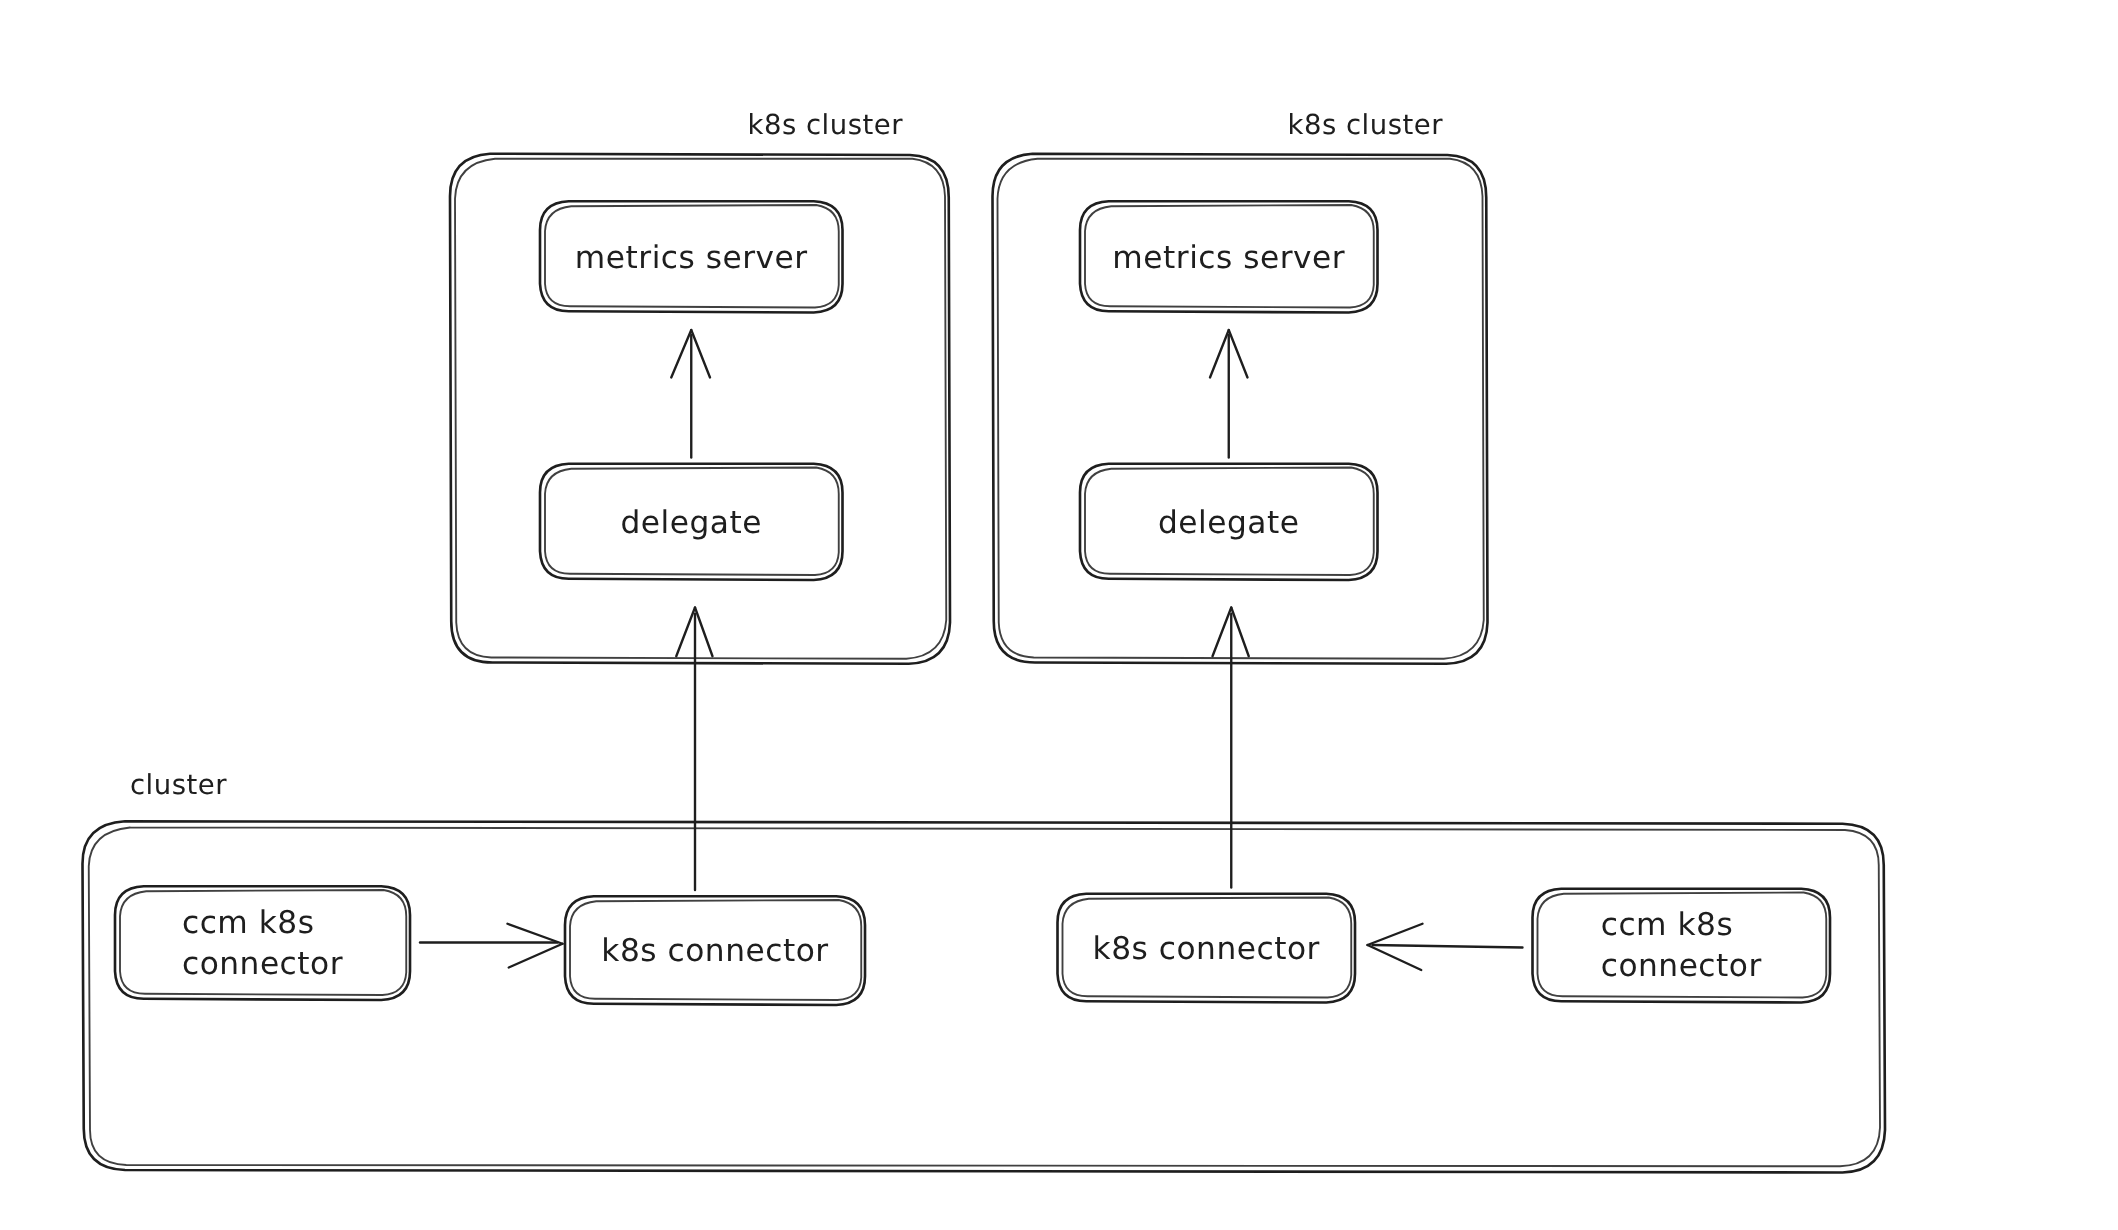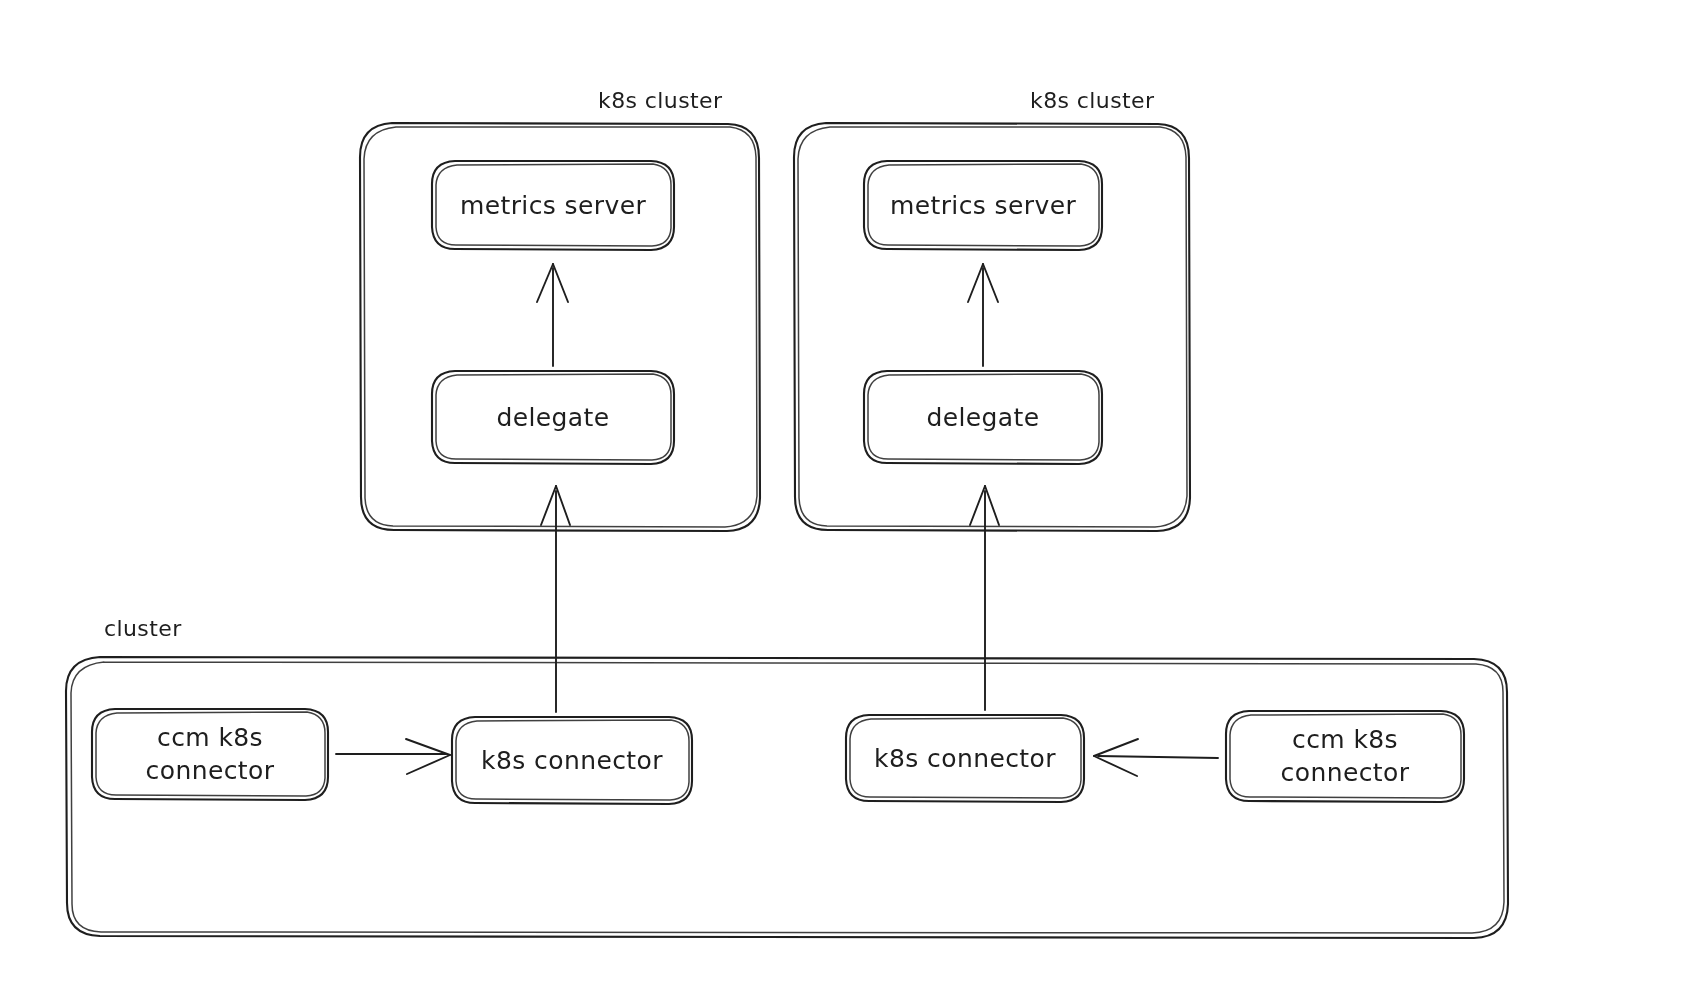--- a/index.html
+++ b/index.html
@@ -41,21 +41,20 @@
     position: absolute;
     color: #1e1e1e;
     font-family: "DejaVu Sans", sans-serif;
     white-space: pre;
     pointer-events: none;
   }
   .node-label {
     display: flex;
     align-items: center;
     justify-content: center;
-    text-align: center;
     font-size: 25px;
     line-height: 1.32;
     letter-spacing: 0.4px;
   }
   .group-label {
     font-size: 22px;
     letter-spacing: 0.4px;
   }
 </style>
 </head>

